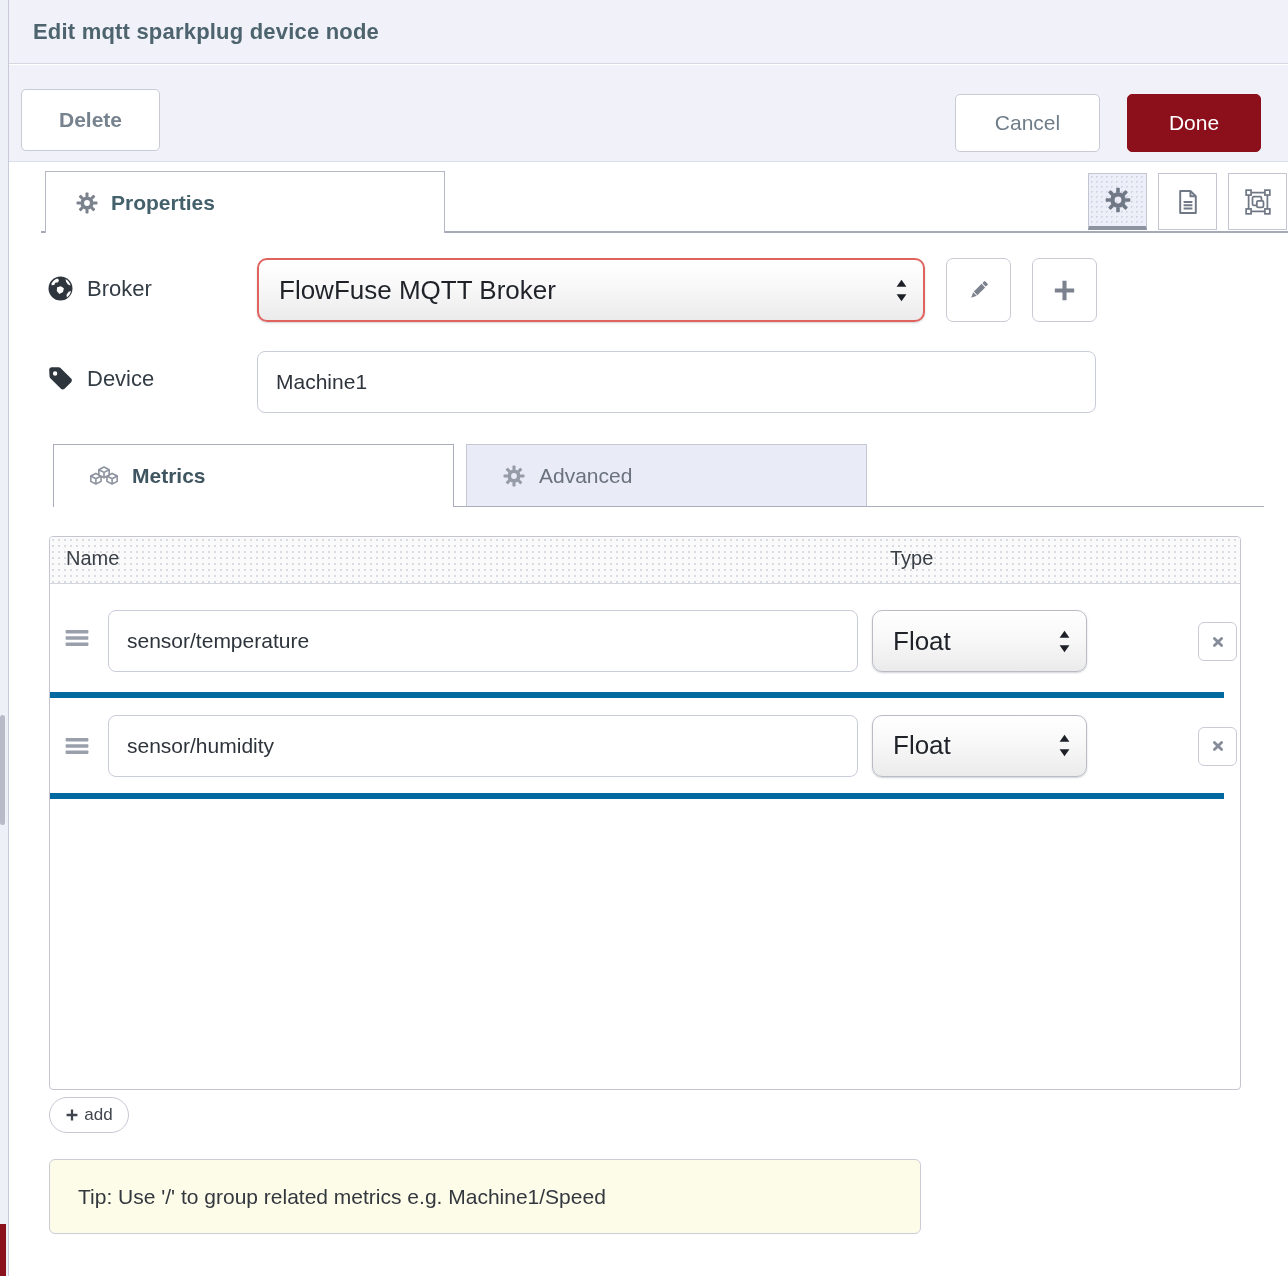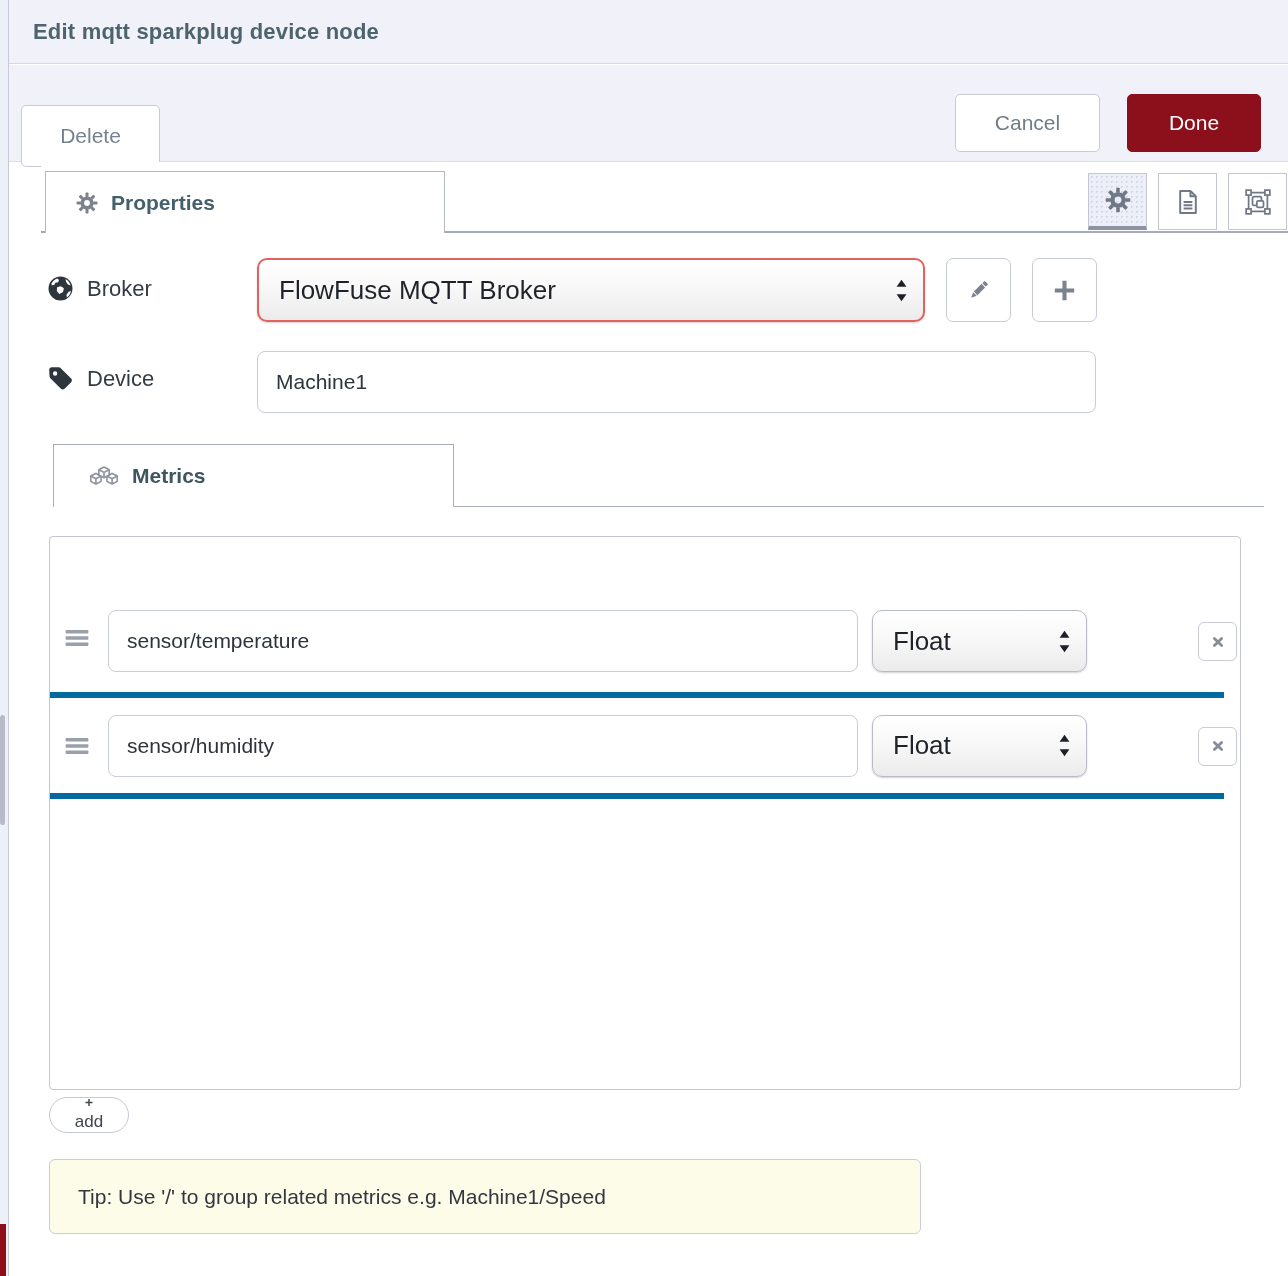--- a/index.html
+++ b/index.html
@@ -17,21 +17,21 @@
   
   .titlebar { position:absolute; left:9px; top:0; right:0; height:64px;
     background:#f0f1f9; border-bottom:1px solid #d6d8e4; display:flex; align-items:center; }
   .titlebar h1 { padding-left:24px; font-size:22px; font-weight:bold; color:#4d646e; letter-spacing:.2px; }
 
   
   .actionbar { position:absolute; left:9px; top:65px; right:0; height:97px;
     background:#f0f1f9; border-bottom:1px solid #dcdfe9; }
   .btn { font-family:inherit; font-size:21px; background:#fff; border:1px solid #c8cad6;
     border-radius:5px; color:#76828e; cursor:pointer; }
-  .btn-delete { position:absolute; left:12px; top:40px; width:139px; height:62px; }
+  .btn-delete { position:absolute; left:12px; top:24px; width:139px; height:62px;font-weight:bold; }
   .btn-cancel { position:absolute; right:188px; top:29px; width:145px; height:58px; color:#6f7d89; }
   .btn-done { position:absolute; right:27px; top:29px; width:134px; height:58px;
     background:#8c101c; border:1px solid #8c101c; color:#fff; }
 
   
   .tabbar { position:absolute; left:9px; top:162px; right:0; height:71px; background:#fff;margin-left:32px; }
   .tabbar-line { position:absolute; left:0; right:0; bottom:0; height:2px; background:#a6aab6; }
   .tab-properties { position:absolute; left:4px; top:9px; bottom:0; width:400px; background:#fff;
     border:1px solid #b4b7c4; border-bottom:none; z-index:2; display:flex; align-items:center;
     gap:13px; padding-left:30px; cursor:pointer; }
@@ -98,21 +98,21 @@
   .sel-type { position:absolute; left:822px; top:50%; transform:translateY(-50%); width:215px; height:62px; }
   .row-0 .sel-type { margin-top:3px; }
   .btn-remove { position:absolute; left:1148px; top:50%; margin-top:-19px; width:39px; height:39px;
     background:#fff; border:1px solid #c9cbd7; border-radius:6px; display:flex; align-items:center;
     justify-content:center; cursor:pointer; }
   .row-0 .btn-remove { margin-top:-16px; }
   .btn-remove svg { width:16px; height:16px; color:#868d99; }
 
   .add-btn { position:absolute; left:40px; top:864px; width:80px; height:36px; background:#fff;
     border:1px solid #c6c8d4; border-radius:18px; display:flex; align-items:center; justify-content:center;
-    gap:5px; cursor:pointer; font-family:inherit;flex-direction:column; }
+    gap:5px; cursor:pointer; font-family:inherit; }
   .add-btn svg { width:14px; height:14px; color:#40464e; }
   .add-btn .add-text { font-size:17px; color:#40464e; }
 
   .tip-box { position:absolute; left:40px; top:926px; width:872px; height:75px; background:#fdfce9;
     border:1px solid #cbcdd6; border-radius:6px; display:flex; align-items:center; }
   .tip-box .tip-text { padding-left:28px; font-size:21px; color:#33383f; }
 </style>
 </head>
 <body>
 
@@ -272,23 +272,33 @@
       <span class="f-text">Device</span>
     </div>
     <input class="text-input inp-device" value="Machine1" style="">
 
     <div class="subtab subtab-metrics">
       <svg class="st-icon">
           <use href="#ic-cubes"></use>
         </svg>
       <span class="st-text">Metrics</span>
     </div>
+    <div class="subtab subtab-advanced">
+      <svg class="st-icon">
+          <use href="#ic-gear"></use>
+        </svg>
+      <span class="st-text">Advanced</span>
+    </div>
     <div class="subtab-line"></div>
 
     <div class="metrics-list">
+      <div class="list-header">
+        <span class="col-name">Name</span>
+        <span class="col-type">Type</span>
+      </div>
 
       <div class="list-row row-0">
         <svg class="grip">
             <use href="#ic-grip"></use>
           </svg>
         <input class="text-input inp-metric" value="sensor/temperature" style="">
         <div class="mac-select sel-type">
           <span class="sel-text">Float</span>
           <svg class="sel-arrows">
               <use href="#ic-updown"></use>

